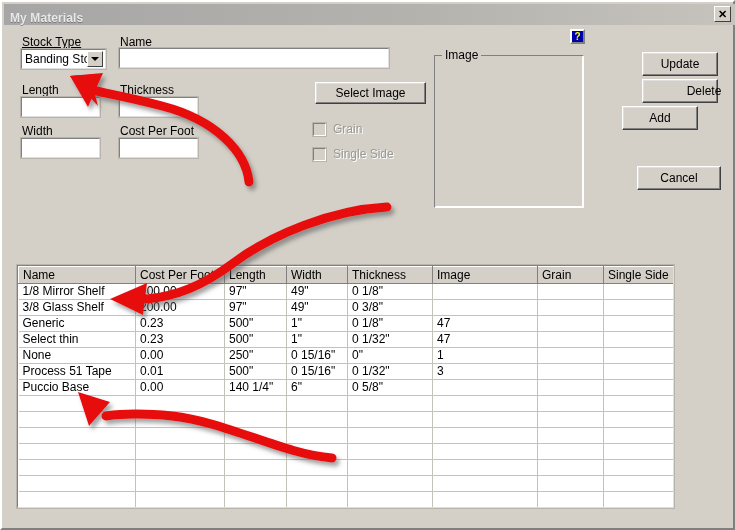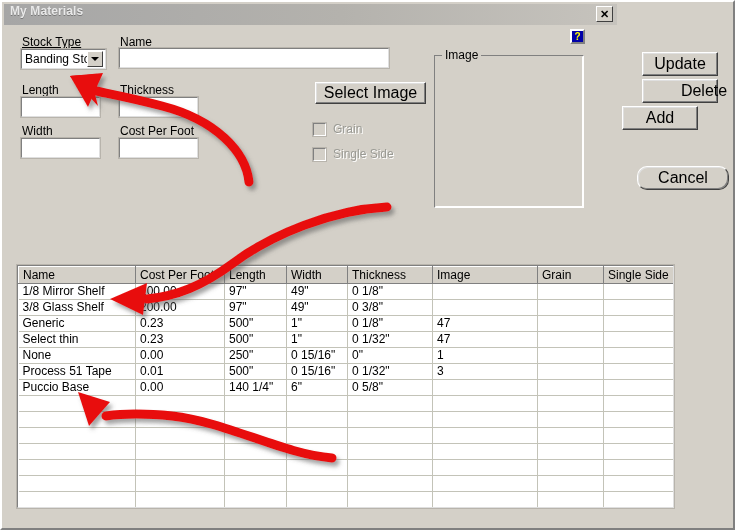--- a/index.html
+++ b/index.html
@@ -29,25 +29,25 @@
     box-sizing: border-box;
     background: #d4d0c8;
     border-top: 2px solid #ffffff;
     border-left: 2px solid #ffffff;
     border-right: 2px solid #808080;
     border-bottom: 2px solid #808080;
   }
   .titlebar {
     position: absolute;
     left: 2px; top: 2px;
-    width: 613px;
+    width: 731px;
     height: 21px;
     background: linear-gradient(to right, #a6a6a6 0%, #b4b2ad 55%, #c6c3bd 100%);
     display: flex;
-    align-items: flex-start;
+    align-items: flex-end;
     box-sizing: border-box;
   }
   .titlebar-text {
     margin-left: 6px;
     font-size: 12px;
     font-weight: bold;
     color: #e9e9e9;
     letter-spacing: .1px;
     text-shadow: 0 1px 0 rgba(90,90,90,.6);
     white-space: nowrap;
@@ -137,21 +137,21 @@
 
   .btn {
     position: absolute;
     background: #d4d0c8;
     box-sizing: border-box;
     border-top: 1px solid #ffffff;
     border-left: 1px solid #ffffff;
     border-right: 1px solid #404040;
     border-bottom: 1px solid #404040;
     box-shadow: inset -1px -1px 0 #808080, inset 1px 1px 0 #dfdfdf;
-    font-size: 16px;
+    font-size: 12px;
     color: #000;
     display: flex;
     align-items: center;
     justify-content: center;
     cursor: default;
     white-space: nowrap;
   }
 
   
   .chk {
@@ -328,21 +328,21 @@
     <div class="help-icon" style="left:568px; top:27px;">?</div>
 
     <div class="groupbox" style="left:432px; top:53px; width:150px; height:153px;">
       <span class="groupbox-inner"></span>
       <span class="groupbox-title">Image</span>
     </div>
 
     <div class="btn" style="left:640px; top:50px; width:76px; height:24px;">Update</div>
     <div class="btn" style="left:640px; top:77px; width:76px; height:24px;padding-left:48px;">Delete</div>
     <div class="btn" style="left:620px; top:104px; width:76px; height:24px;">Add</div>
-    <div class="btn" style="left:635px; top:164px; width:92px; height:24px;border-radius:10px;">Cancel</div>
+    <div class="btn" style="left:635px; top:164px; width:84px; height:24px;">Cancel</div>
 
     <div class="grid-wrap" style="left:15px; top:263px; width:657px; height:243px;">
       <table class="grid">
         <colgroup>
           <col style="width:117px">
             <col style="width:89px">
             <col style="width:62px">
             <col style="width:61px">
           <col style="width:85px">
             <col style="width:105px">

